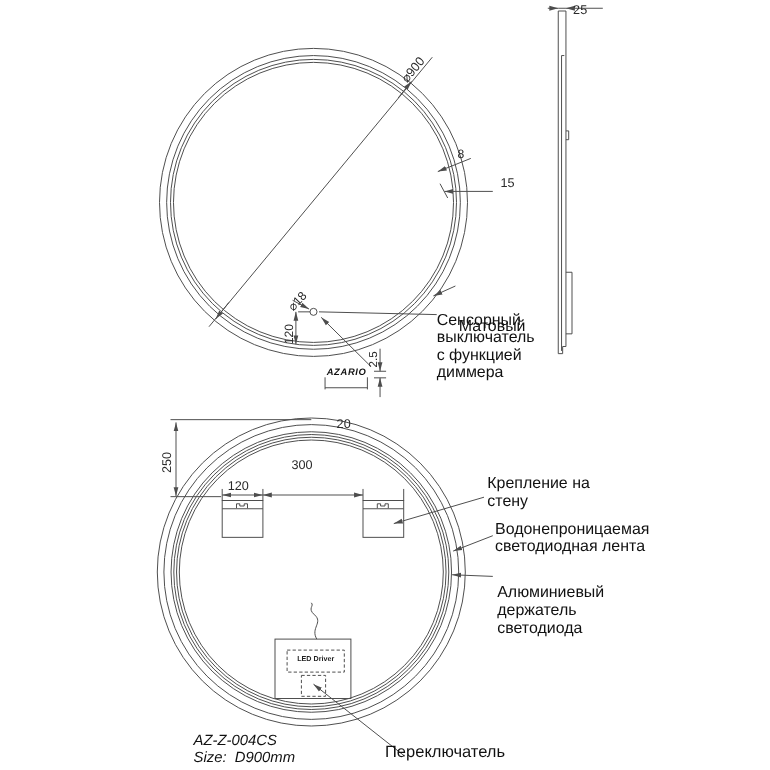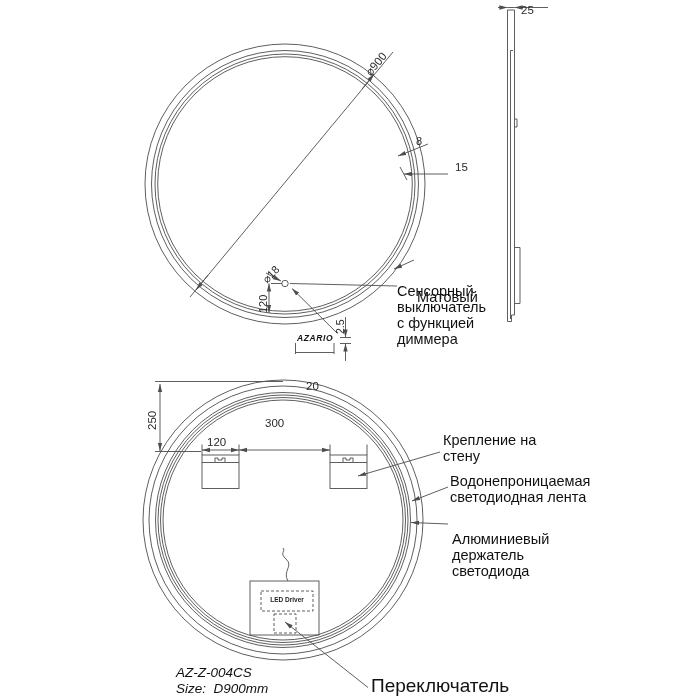--- a/index.html
+++ b/index.html
@@ -145,19 +145,19 @@
   <div class="lbl dim" style="left:265px;top:417px;text-align:center;">300</div>
 
   <div class="lbl note wrap" style="left:443px;top:433px;width:95px;">Крепление на стену</div>
 
   <div class="lbl note wrap" style="left:450px;top:474px;width:145px;">Водонепроницаемая светодиодная лента</div>
 
   <div class="lbl note wrap" style="left:452px;top:532px;width:110px;">Алюминиевый держатель светодиода</div>
 
   <div class="lbl leddrv" style="left:261px;top:596px;width:52px;">LED Driver</div>
 
-  <div class="lbl note" style="left:371px;top:676px;font-size:19px;">Переключатель</div>
+  <div class="lbl note" style="left:350px;top:676px;font-size:15px;">Переключатель</div>
 
   <div class="lbl footer" style="left:176px;top:666px;">AZ-Z-004CS</div>
 
   <div class="lbl footer pre" style="left:176px;top:682px;">Size:  D900mm</div>
 
 </div>
 
 </body></html>

